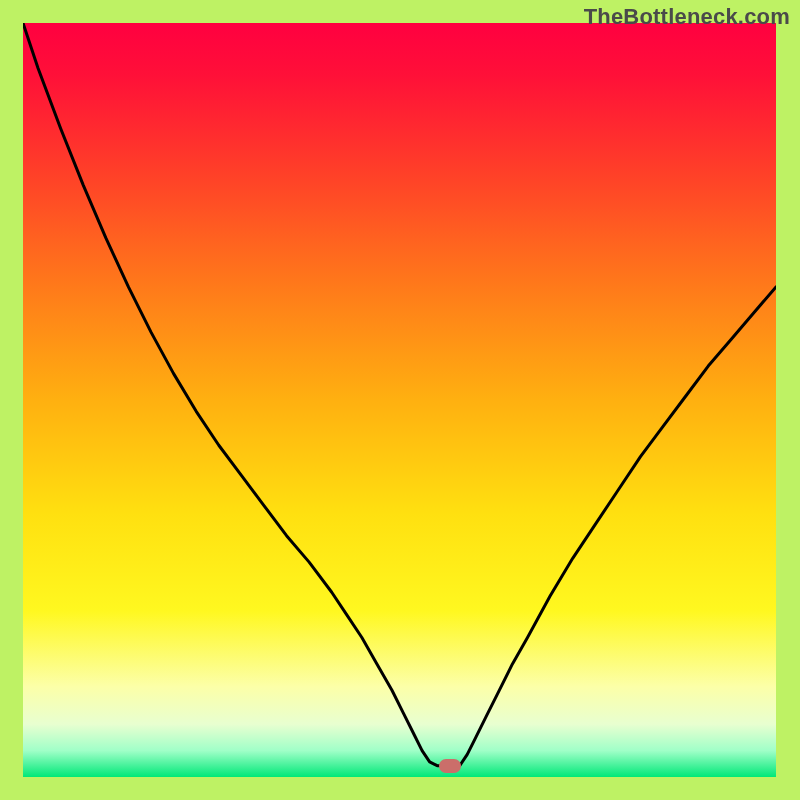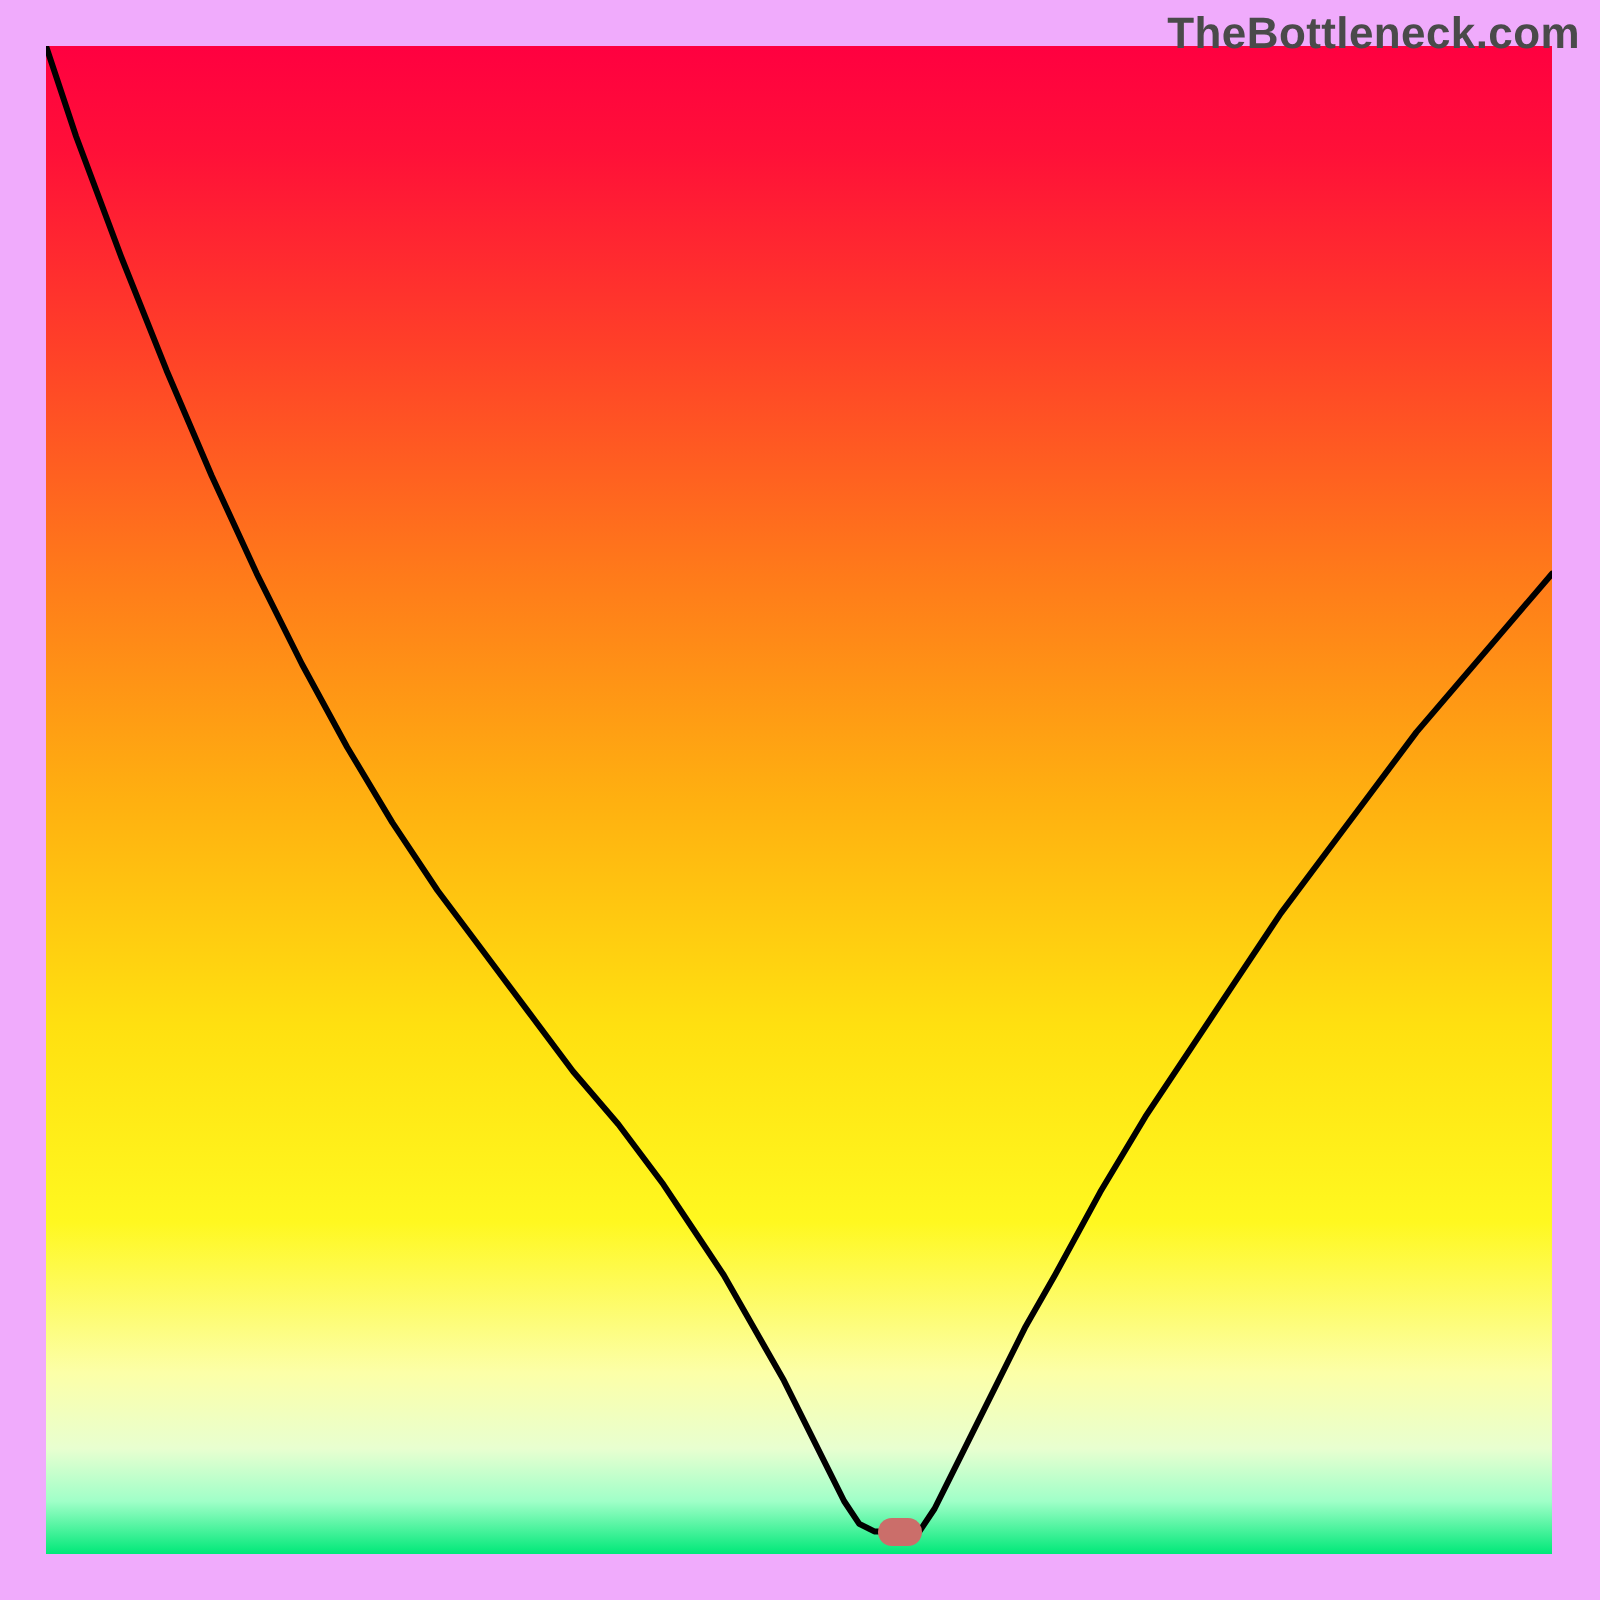--- a/index.html
+++ b/index.html
@@ -8,21 +8,21 @@
     width: 800px;
     height: 800px;
     background: #000;
     font-family: Arial, Helvetica, sans-serif;
     overflow: hidden;
   }
   .frame {
     position: relative;
     width: 800px;
     height: 800px;
-    background: #f0abfc;
+    background: #bef264;
   }
   .watermark {
     position: absolute;
     top: 4px;
     right: 10px;
     color: #4a4a4a;
     font-size: 22px;
     font-weight: 600;
     letter-spacing: 0.2px;
     user-select: none;

